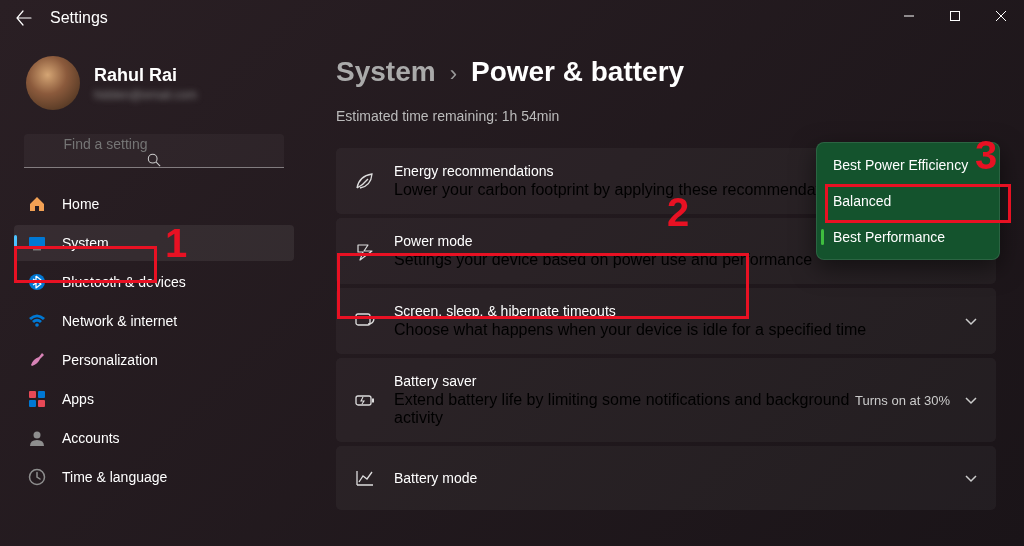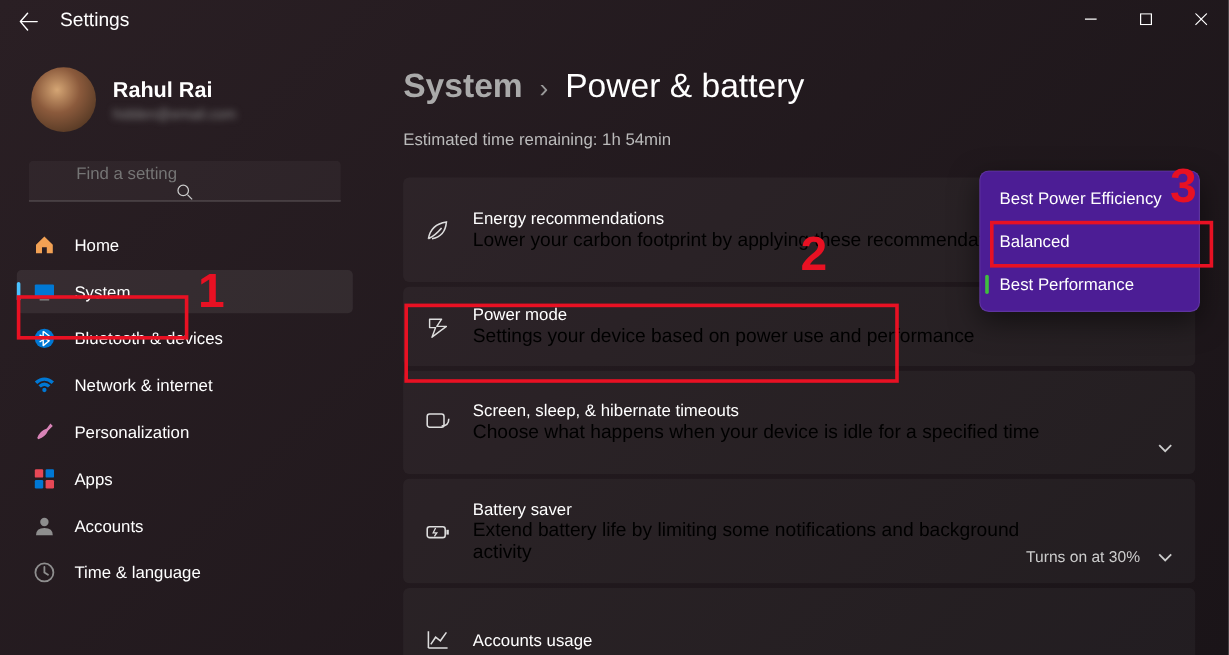--- a/index.html
+++ b/index.html
@@ -138,21 +138,21 @@
       font-size: 28px;
       font-weight: 600;
       color: #aaa;
     }
     .bc-sep {
       font-size: 22px;
       color: #999;
     }
     .bc-current {
       font-size: 28px;
-      font-weight: 400;
+      font-weight: 700;
     }
     .estimated-time {
       font-size: 14px;
       color: #bbb;
       margin-bottom: 24px;
     }
     .settings-list {
       display: flex;
       flex-direction: column;
       gap: 4px;
@@ -182,37 +182,36 @@
       font-size: 16px;
       color: #000000;
       margin-top: 2px;
     }
     .setting-right {
       display: flex;
       align-items: center;
       gap: 14px;
       font-size: 13px;
       color: #ccc;
-      margin-top: 42px;
     }
     .green-dot {
       width: 7px;
       height: 7px;
       border-radius: 50%;
       background: #3fbd3f;
     }
     .chevron {
       width: 14px;
       height: 14px;
     }
     .dropdown {
       position: absolute;
       top: -6px;
       right: -4px;
-      background: #4c1d95;
+      background: #14532d;
       border: 1px solid rgba(255,255,255,0.1);
       border-radius: 8px;
       width: 184px;
       padding: 4px;
       box-shadow: 0 8px 24px rgba(0,0,0,0.5);
       z-index: 10;
     }
     .dropdown-item {
       height: 36px;
       border-radius: 4px;
@@ -456,21 +455,21 @@
             </svg>
         </div>
       </div>
 
       <div class="setting-card">
         <span class="setting-icon"><svg viewBox="0 0 22 22" width="22" height="22">
               <path d="M3 18 H19 M3 18 V4" stroke="#ddd" stroke-width="1.3"></path>
               <path d="M5 15 L9 9 L13 12 L18 5" stroke="#ddd" fill="none" stroke-width="1.3"></path>
             </svg></span>
         <div class="setting-text">
-          <div class="setting-title">Accounts usage</div>
+          <div class="setting-title">Battery mode</div>
         </div>
         <div class="setting-right">
           <svg class="chevron" viewBox="0 0 14 14">
               <path d="M2 5 L7 10 L12 5" stroke="#ccc" fill="none" stroke-width="1.5"></path>
             </svg>
         </div>
       </div>
     </div>
   </div>
 </div>

